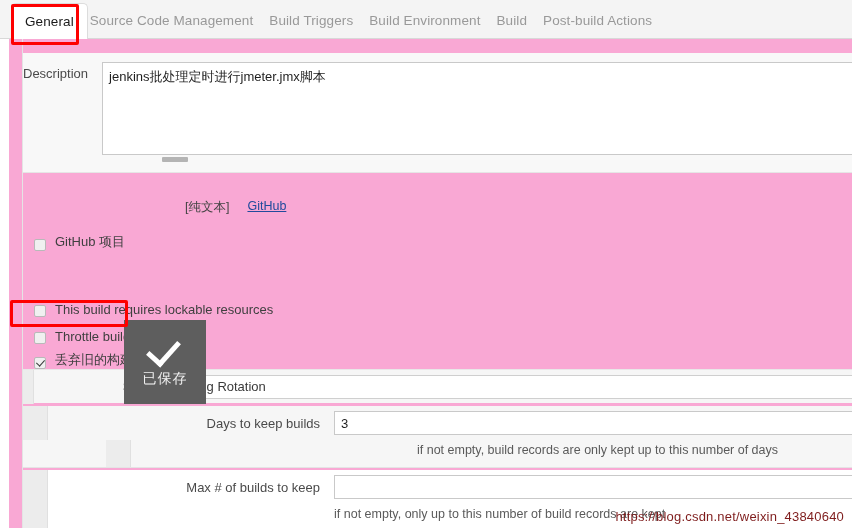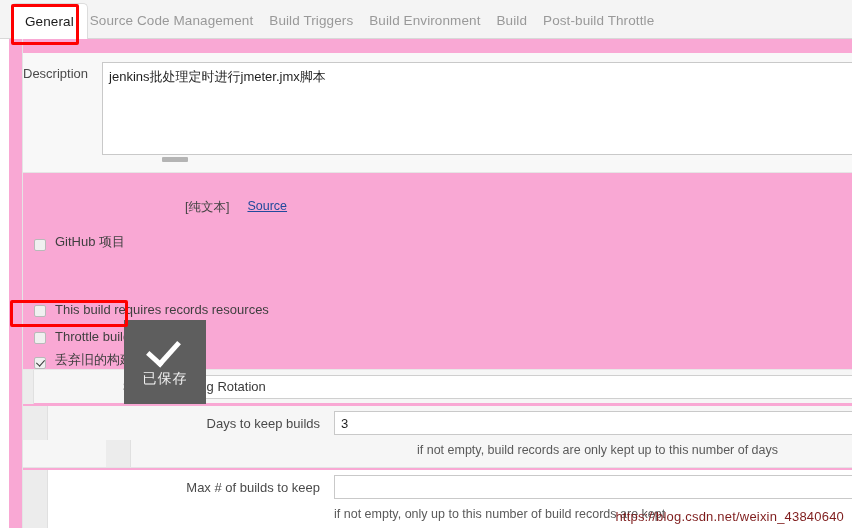--- a/index.html
+++ b/index.html
@@ -362,51 +362,51 @@
 </head>
 <body>
 
 <div class="tabbar">
   <div class="tabbar-inner">
     <div class="tab active">General</div>
     <div class="tab">Source Code Management</div>
     <div class="tab">Build Triggers</div>
     <div class="tab">Build Environment</div>
     <div class="tab">Build</div>
-    <div class="tab">Post-build Throttle</div>
+    <div class="tab">Post-build Actions</div>
   </div>
 </div>
 
 <div class="form">
 
   <div class="leftrail"></div>
 
   <div class="row" id="row-description">
     <div class="lbl">Description</div>
     <div class="textarea-wrap">
       <textarea class="descbox" style="">jenkins批处理定时进行jmeter.jmx脚本</textarea>
       <div class="resize-grip"></div>
     </div>
   </div>
 
   <div class="row" id="row-preview">
     <div class="spacer"></div>
     <span class="plaintext-tag">[纯文本]</span>
-    <span class="preview-link">Source</span>
+    <span class="preview-link">GitHub</span>
   </div>
 
   <div class="cbrow" id="row-github">
     <div class="cb"></div>
     <span class="cbtext">GitHub 项目</span>
   </div>
 
 
   <div class="cbrow" id="row-lockable">
     <div class="cb"></div>
-    <span class="cbtext">This build requires records resources</span>
+    <span class="cbtext">This build requires lockable resources</span>
   </div>
 
   <div class="cbrow" id="row-throttle">
     <div class="cb"></div>
     <span class="cbtext">Throttle builds</span>
   </div>
 
   <div class="cbrow" id="row-discard">
     <div class="cb checked"></div>
     <span class="cbtext">丢弃旧的构建</span>

